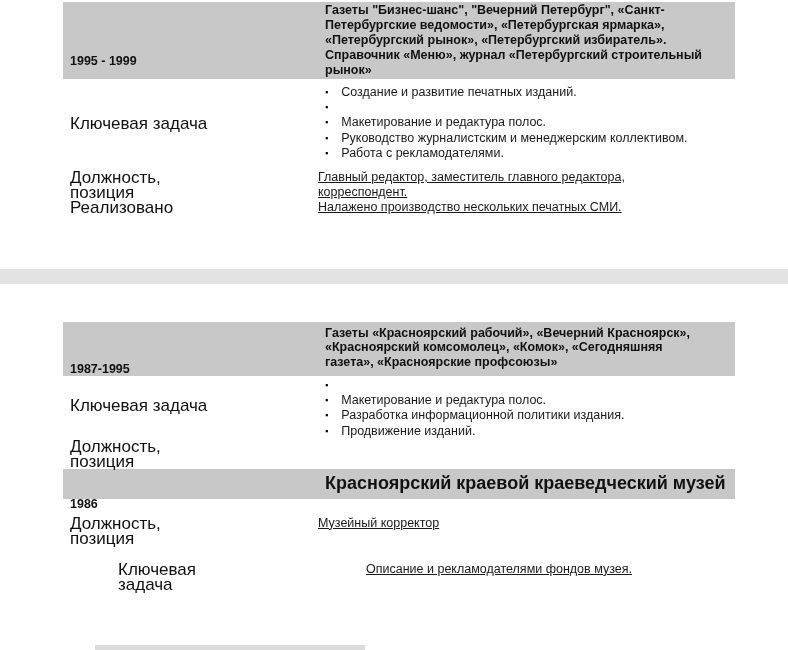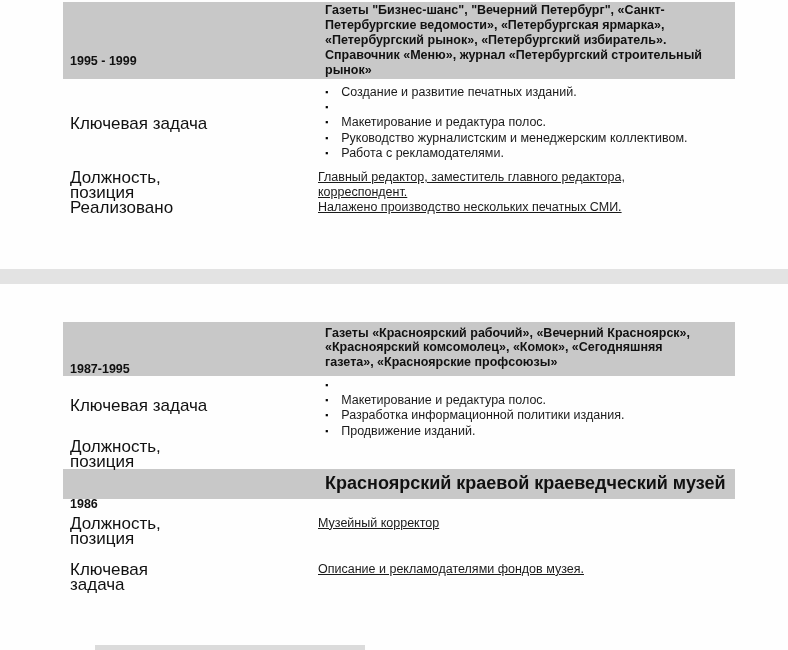--- a/index.html
+++ b/index.html
@@ -37,21 +37,21 @@
   .bullets{padding-left:10px;}
   .bullet{display:flex;font-size:12.5px;line-height:15.2px;color:#1a1a1a;}
   .bm{flex:0 0 auto;margin-left:7px;margin-right:13px;font-size:9px;line-height:15.2px;color:#000;}
   .bullets-row1{margin-top:6px;}
   .bullets-row1 .cl .lbl{padding-top:31px;}
   .body-row1{margin-top:9px;}
   .bullets-row2{margin-top:2px;}
   .bullets-row2 .cl .lbl{padding-top:20px;}
   .grayrow-1986{margin-top:0px;}
   .posrow2{margin-top:17px;}
-  .taskrow3{margin-top:16px;}
+  .taskrow3{margin-top:16px;margin-left:48px;}
   .band{
     position:absolute;left:0;top:269px;width:788px;height:15px;
     background:var(--band_bg,#e3e3e3);
   }
   .strip{
     position:absolute;left:95px;top:645px;width:270px;height:5px;
     background:var(--strip_bg,#dbdbdb);
   }
 </style>
 </head>

